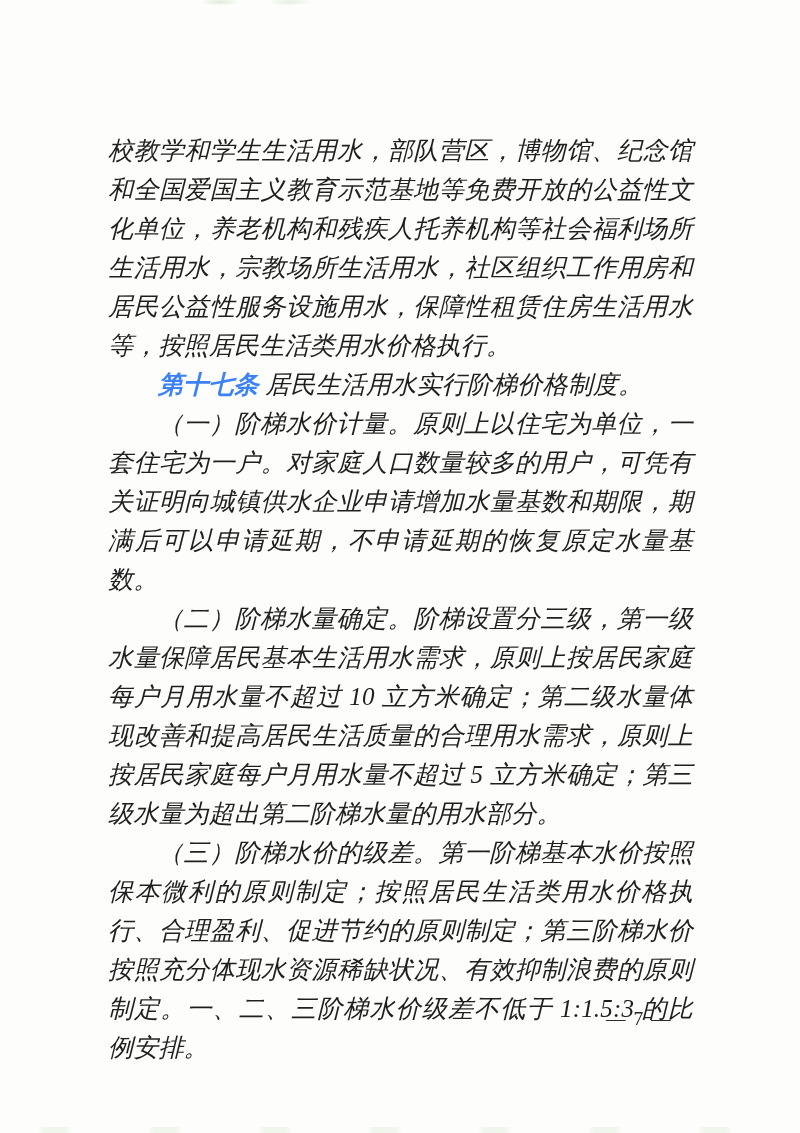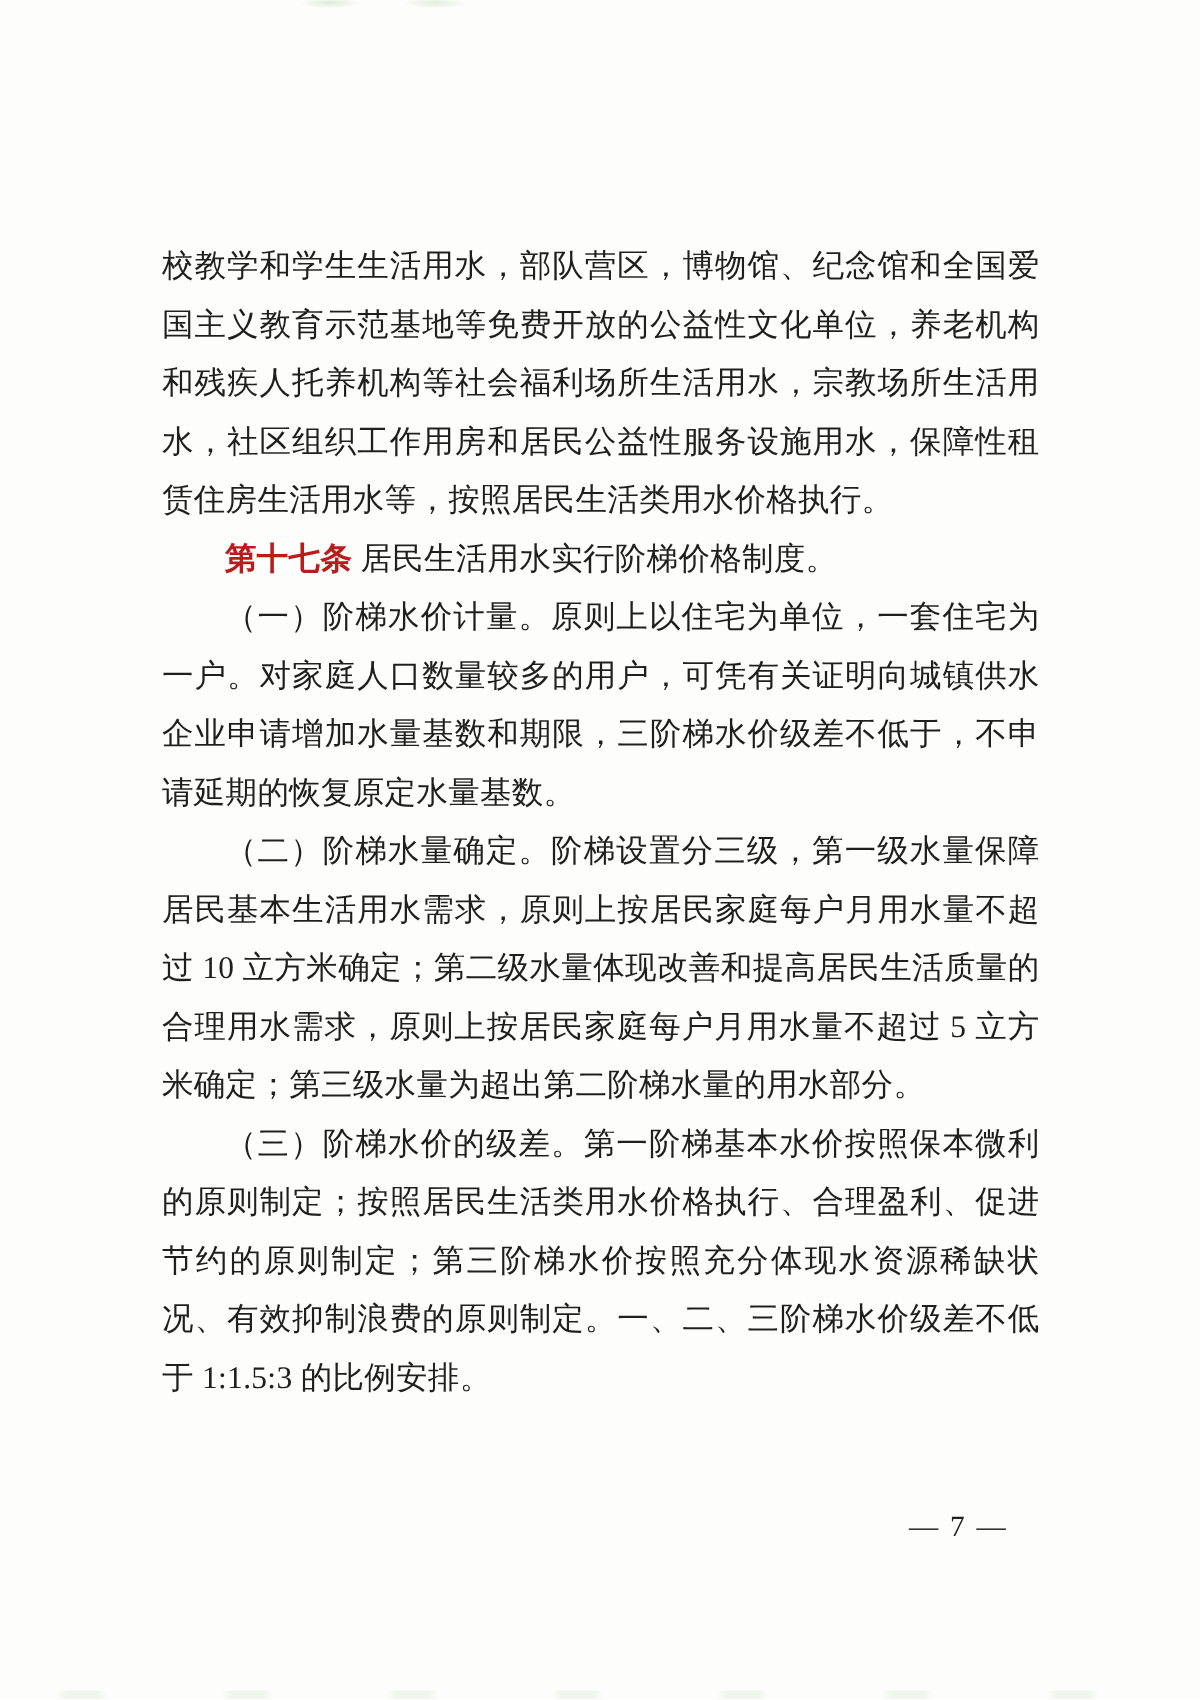--- a/index.html
+++ b/index.html
@@ -12,38 +12,39 @@
     width: 800px;
     height: 1133px;
     background: #fdfdfb;
     overflow: hidden;
     font-family: "Liberation Serif", "DejaVu Serif", serif;
     color: #1f1f1f;
   }
   .text-block {
     position: absolute;
     left: 108px;
-    top: 158px;
+    top: 131px;
     width: 585px;
-    font-size: 21px;
+    font-size: 25px;
     line-height: 39px;
     text-align: justify;
     letter-spacing: 0.2px;
+    font-style: italic;
   }
   .para {
     margin: 0;
     padding: 0;
     text-indent: 2em;
   }
   .para.no-indent {
     text-indent: 0;
   }
   .article-label {
     font-weight: bold;
-    color: #b91c1c;
+    color: #3b82f6;
   }
   .footer {
     position: absolute;
     top: 1008px;
     left: 606px;
     font-size: 19.5px;
     letter-spacing: 1.5px;
     color: #222222;
   }
   
@@ -83,21 +84,21 @@
 
   <div class="artifact-top"></div>
 
   <div class="text-block">
 
     <p class="para no-indent">校教学和学生生活用水，部队营区，博物馆、纪念馆和全国爱国主义教育示范基地等免费开放的公益性文化单位，养老机构和残疾人托养机构等社会福利场所生活用水，宗教场所生活用水，社区组织工作用房和居民公益性服务设施用水，保障性租赁住房生活用水等，按照居民生活类用水价格执行。</p>
 
 
     <p class="para"><span class="article-label">第十七条</span><span>&nbsp;居民生活用水实行阶梯价格制度。</span></p>
 
-    <p class="para">（一）阶梯水价计量。原则上以住宅为单位，一套住宅为一户。对家庭人口数量较多的用户，可凭有关证明向城镇供水企业申请增加水量基数和期限，三阶梯水价级差不低于，不申请延期的恢复原定水量基数。</p>
+    <p class="para">（一）阶梯水价计量。原则上以住宅为单位，一套住宅为一户。对家庭人口数量较多的用户，可凭有关证明向城镇供水企业申请增加水量基数和期限，期满后可以申请延期，不申请延期的恢复原定水量基数。</p>
 
     <p class="para">（二）阶梯水量确定。阶梯设置分三级，第一级水量保障居民基本生活用水需求，原则上按居民家庭每户月用水量不超过 10 立方米确定；第二级水量体现改善和提高居民生活质量的合理用水需求，原则上按居民家庭每户月用水量不超过 5 立方米确定；第三级水量为超出第二阶梯水量的用水部分。</p>
 
     <p class="para">（三）阶梯水价的级差。第一阶梯基本水价按照保本微利的原则制定；按照居民生活类用水价格执行、合理盈利、促进节约的原则制定；第三阶梯水价按照充分体现水资源稀缺状况、有效抑制浪费的原则制定。一、二、三阶梯水价级差不低于 1:1.5:3 的比例安排。</p>
 
   </div>
 
   <div class="footer">— 7 —</div>
 
   <div class="artifact-bottom"></div>

